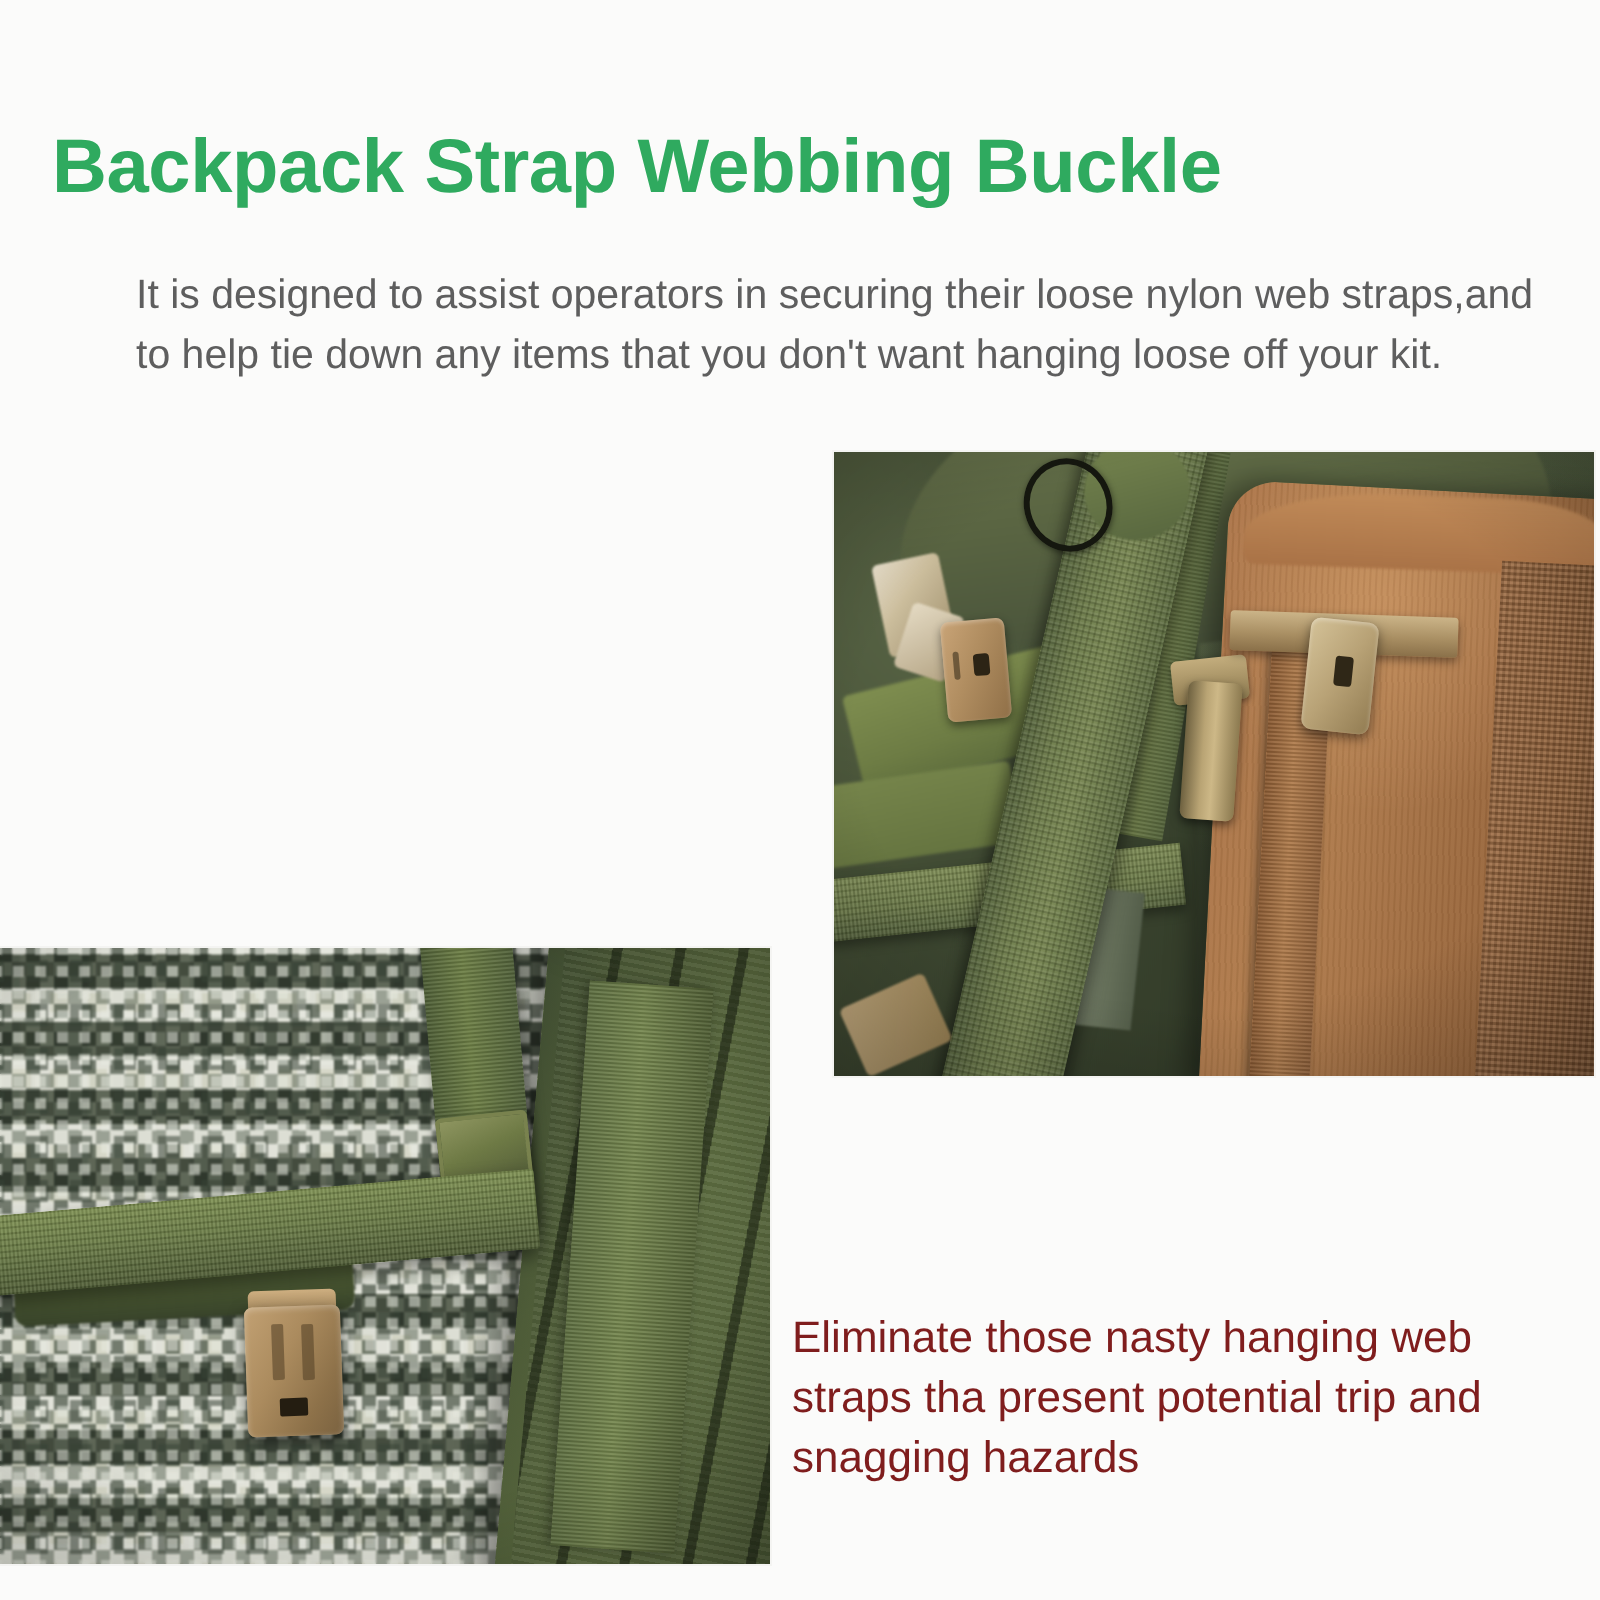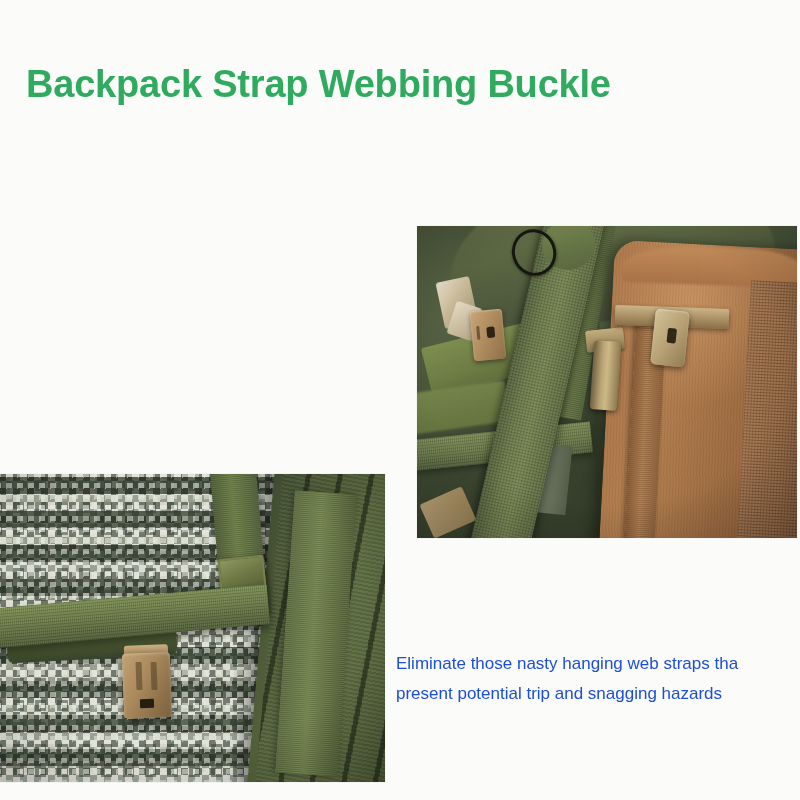--- a/index.html
+++ b/index.html
@@ -59,23 +59,23 @@
     line-height: 30px;
     color: #3b3b3b;
   }
 
   
   .caption-right {
     position: absolute;
     left: 396px;
     top: 632px;
     width: 392px;
-    font-size: 17px;
+    font-size: 22px;
     line-height: 30px;
-    color: #1d4ed8;
+    color: #7f1d1d;
   }
 
   
   .photo {
     position: absolute;
     overflow: hidden;
     background: #47513f;
   }
   .photo-tr {
     left: 416px;
@@ -466,20 +466,21 @@
     pointer-events: none;
   }
 </style>
 </head>
 <body>
 
 <div class="page">
 
   <h1 class="headline">Backpack Strap Webbing Buckle</h1>
 
+  <p class="intro">It is designed to assist operators in securing their loose nylon web straps,and to help tie down any items that you don't want hanging loose off your kit.</p>
 
 
   <p class="caption-right">Eliminate those nasty hanging web straps tha present potential trip and snagging hazards</p>
 
   <div class="photo photo-tr">
     <div class="layer tr-base"></div>
     <div class="layer tr-packleft"></div>
     <div class="layer tr-collar"></div>
     <div class="layer tr-lightband"></div>
     <div class="layer tr-lightband2"></div>

